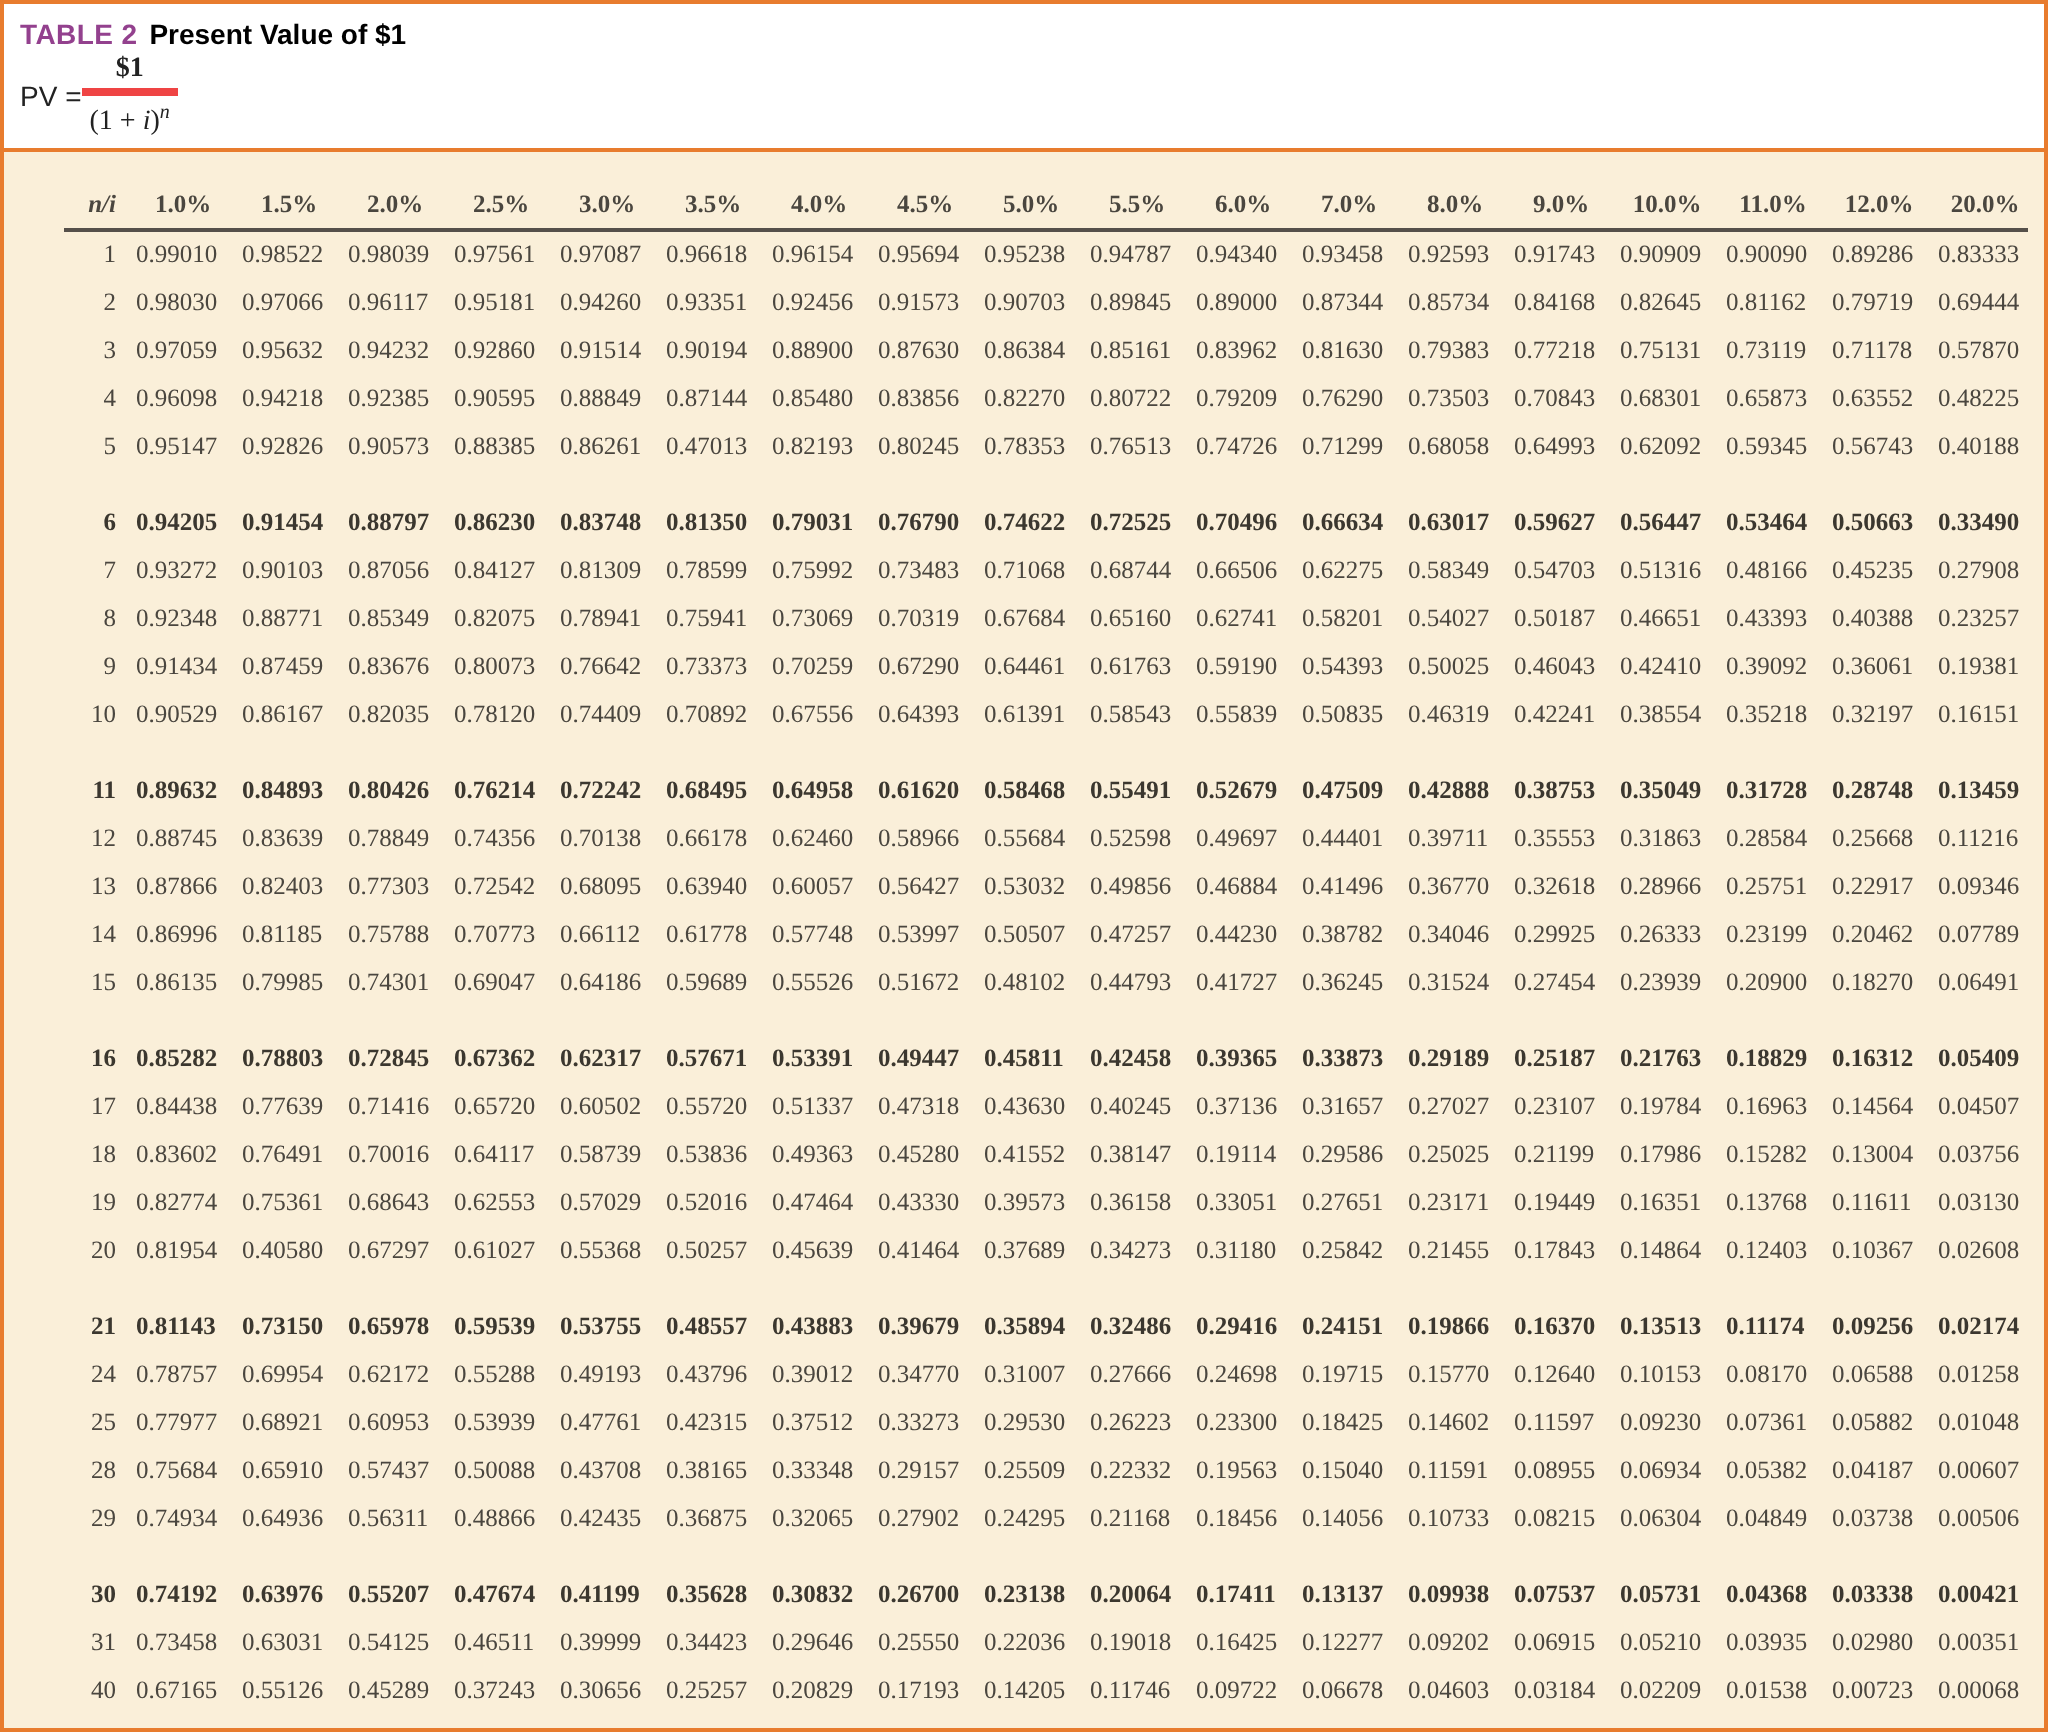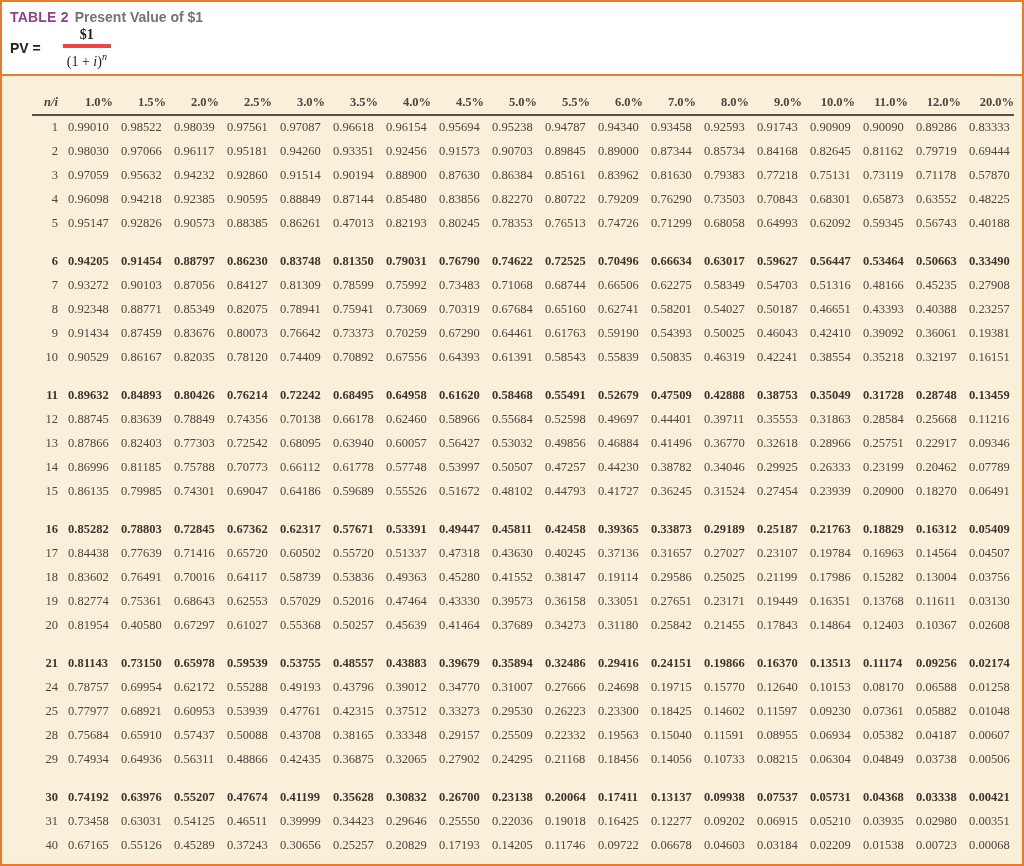--- a/index.html
+++ b/index.html
@@ -18,32 +18,32 @@
     padding: 6px 10px 4px 8px;
     border-bottom: 2px solid #e87c2e;
   }
   .title-line { font-size: 14px; line-height: 18px; }
   .table-label {
     color: #93418e;
     font-weight: bold;
     letter-spacing: 0.2px;
   }
   .table-title {
-    color: #737373;
+    color: #000000;
     font-weight: bold;
     margin-left: 6px;
   }
   .formula {
     display: flex;
     align-items: center;
     margin-top: 1px;
     color: #222;
     font-size: 14px;
   }
-  .formula-lhs { font-weight: bold; margin-right: 22px; }
+  .formula-lhs { font-weight: normal; margin-right: 0; }
   .fraction {
     display: inline-flex;
     flex-direction: column;
     align-items: center;
     font-family: "Liberation Serif", serif;
     font-size: 14px;
     line-height: 16px;
   }
   .fraction .num { font-weight: bold; padding: 0 14px 1px 14px; }
   .fraction .den {
@@ -69,21 +69,21 @@
   table.pv col.c-n   { width: 28px; }
   table.pv col.c-val { width: 53px; }
   table.pv th, table.pv td {
     padding: 0;
     white-space: nowrap;
     height: 24px;
     vertical-align: middle;
   }
   table.pv th {
     font-weight: bold;
-    text-align: right;
+    text-align: center;
     padding-left: 10px;
     border-bottom: 2px solid #55504a;
     height: 22px;
   }
   table.pv th.corner {
     font-style: italic;
     text-align: right;
     padding-left: 0;
     padding-right: 2px;
   }

